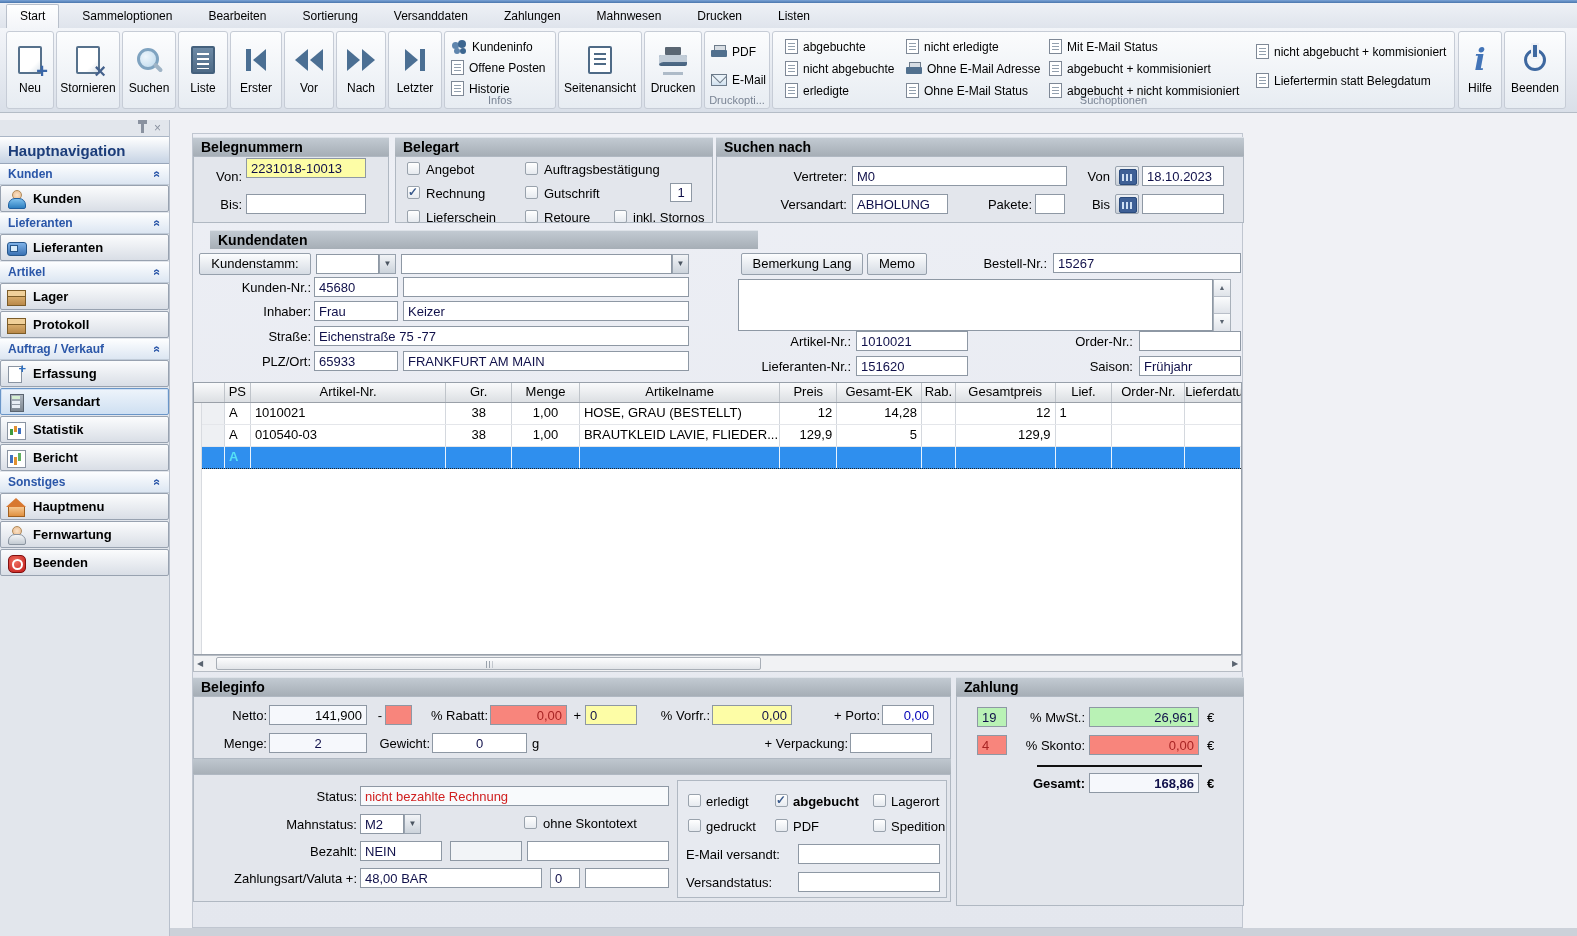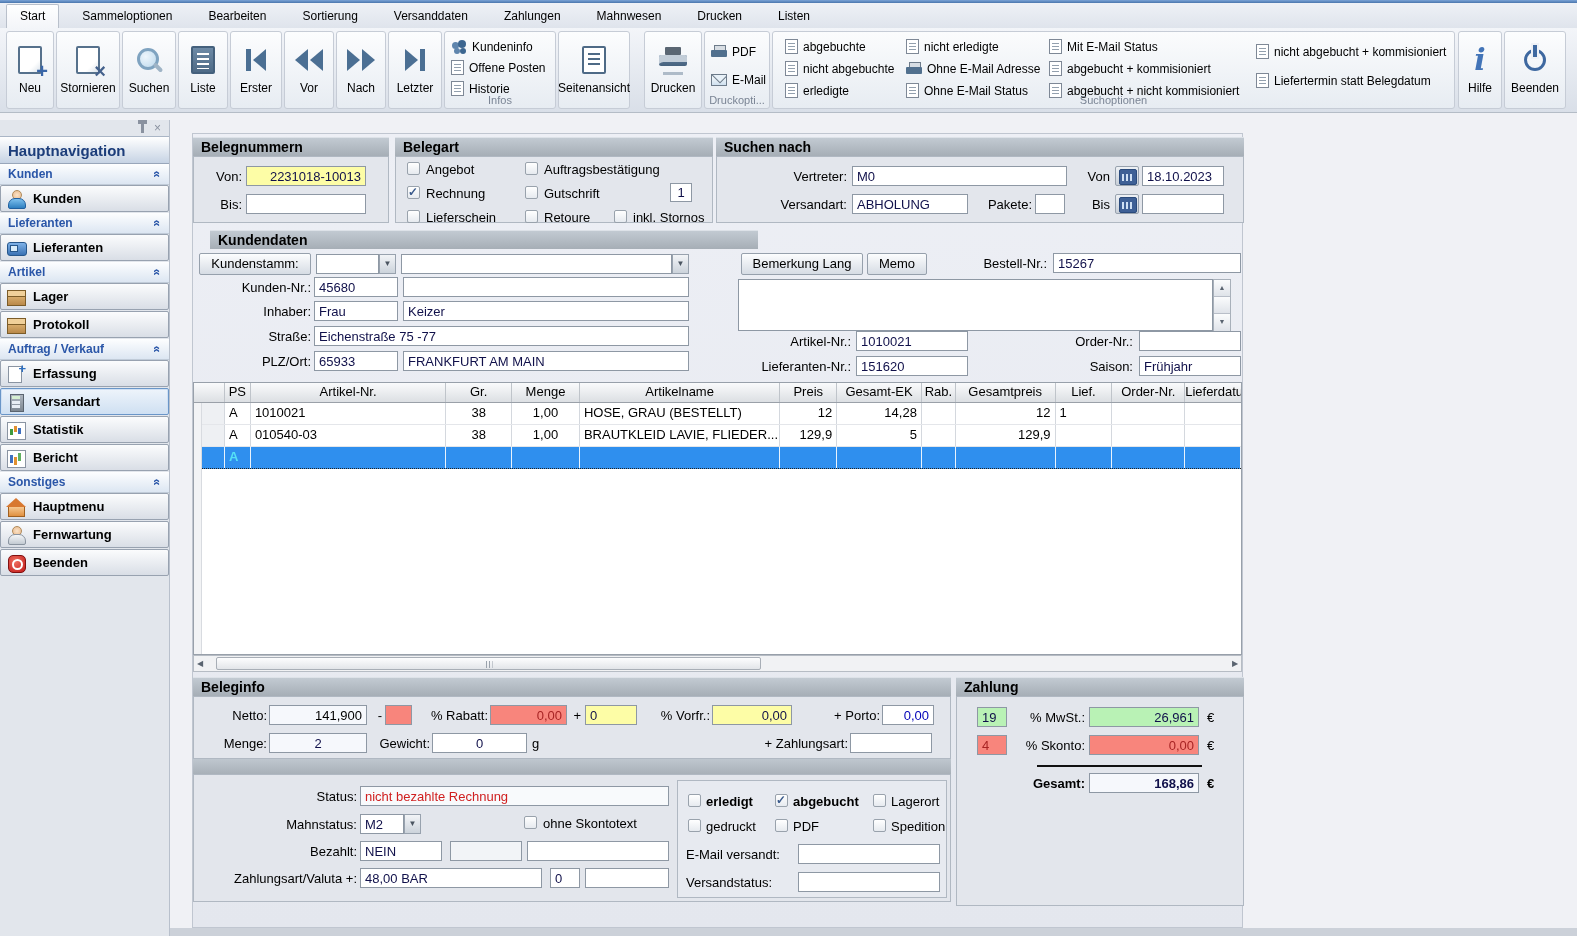--- a/index.html
+++ b/index.html
@@ -220,21 +220,21 @@
         <span class="ic-doc"></span>
         <span>Offene Posten</span>
       </div>
       <div class="smitem" style="left:6px;top:46px">
         <span class="ic-doc"></span>
         <span>Historie</span>
       </div>
       <div class="cap">Infos</div>
     </div>
 
-    <div class="rbtn" style="left:558px;width:72px">
+    <div class="rbtn" style="left:558px;width:84px">
       <span class="ic">
           <span class="bi bi-page"></span>
         </span>
       <span class="lb">Seitenansicht</span>
     </div>
     <div class="rbtn" style="left:644px;width:58px">
       <span class="ic">
           <span class="bi bi-printer"></span>
         </span>
       <span class="lb">Drucken</span>
@@ -392,21 +392,21 @@
   </div>
 
   <div class="form">
 
     <div class="hdr" style="left:0;top:3px;width:196px">Belegnummern</div>
     <div class="hdr" style="left:523px;top:3px;width:528px">Suchen nach</div>
     <div class="hdr" style="left:202px;top:3px;width:318px">Belegart</div>
 
     <div class="panel" style="left:0;top:22px;width:196px;height:67px">
       <span class="flabel" style="left:8px;top:12px;width:40px">Von:</span>
-      <input class="fin yellow" style="left: 52px; top: 9px; width: 120px; text-align: right;" value="2231018-10013">
+      <input class="fin yellow" style="left: 52px; top: 1px; width: 120px;" value="2231018-10013">
       <span class="flabel" style="left:8px;top:40px;width:40px">Bis:</span>
       <input class="fin" style="left: 52px; top: 37px; width: 120px;" value="">
     </div>
 
     <div class="panel" style="left:202px;top:22px;width:318px;height:67px">
       <span class="cb" style="left:11px;top:5px" data-checked="false"></span>
       <span class="cbl" style="left:30px;top:5px">Angebot</span>
       <span class="cb" style="left:11px;top:29px" data-checked="true"></span>
       <span class="cbl" style="left:30px;top:29px">Rechnung</span>
       <span class="cb" style="left:11px;top:53px" data-checked="false"></span>
@@ -422,21 +422,21 @@
       <span class="cbl" style="left:237px;top:53px">inkl. Stornos</span>
     </div>
 
     <div class="panel" style="left:523px;top:22px;width:528px;height:67px">
       <span class="flabel" style="left:20px;top:12px;width:110px">Vertreter:</span>
       <input class="fin" style="left: 135px; top: 9px; width: 215px;" value="M0">
       <span class="flabel" style="left:363px;top:12px;width:30px">Von</span>
       <span class="calbtn" style="left:398px;top:9px"></span>
       <input class="fin" style="left: 425px; top: 9px; width: 82px;" value="18.10.2023">
       <span class="flabel" style="left:20px;top:40px;width:110px">Versandart:</span>
-      <input class="fin" style="left: 135px; top: 37px; width: 116px;" value="ABHOLUNG">
+      <input class="fin" style="left: 135px; top: 37px; width: 96px;" value="ABHOLUNG">
       <span class="flabel" style="left:260px;top:40px;width:55px">Pakete:</span>
       <input class="fin" style="left: 318px; top: 37px; width: 30px;" value="">
       <span class="flabel" style="left:363px;top:40px;width:30px">Bis</span>
       <span class="calbtn" style="left:398px;top:37px"></span>
       <input class="fin" style="left: 425px; top: 37px; width: 82px;" value="">
     </div>
 
     <div class="hdr" style="left:17px;top:96px;width:548px">Kundendaten</div>
     <div class="btnr" style="left:6px;top:119px;width:112px">Kundenstamm:</div>
     <input class="fin" style="left: 123px; top: 120px; width: 63px;">
@@ -559,21 +559,21 @@
       <input class="fin yellow" style="left: 391px; top: 8px; width: 52px;" value="0">
       <span class="flabel" style="left:446px;top:11px;width:70px">% Vorfr.:</span>
       <input class="fin yellow tr" style="left: 518px; top: 8px; width: 80px;" value="0,00">
       <span class="flabel" style="left:620px;top:11px;width:66px">+ Porto:</span>
       <input class="fin tr bluetext" style="left: 688px; top: 8px; width: 52px;" value="0,00">
       <span class="flabel" style="left:3px;top:39px;width:70px">Menge:</span>
       <input class="fin tc" style="left: 75px; top: 36px; width: 98px; background: rgb(246, 248, 252);" value="2">
       <span class="flabel" style="left:166px;top:39px;width:70px">Gewicht:</span>
       <input class="fin tc" style="left: 238px; top: 36px; width: 95px;" value="0">
       <span class="cbl" style="left:338px;top:39px">g</span>
-      <span class="flabel" style="left:544px;top:39px;width:110px">+ Zahlungsart:</span>
+      <span class="flabel" style="left:544px;top:39px;width:110px">+ Verpackung:</span>
       <input class="fin" style="left: 656px; top: 36px; width: 82px;" value="">
     </div>
 
     <div class="panel" style="left:763px;top:562px;width:288px;height:210px">
       <input class="fin green" style="left: 20px; top: 10px; width: 30px;" value="19">
       <span class="flabel" style="left:55px;top:13px;width:73px">% MwSt.:</span>
       <input class="fin green tr" style="left: 132px; top: 10px; width: 110px;" value="26,961">
       <span class="cbl" style="left:250px;top:13px">€</span>
       <input class="fin salmon" style="left: 20px; top: 38px; width: 30px;" value="4">
       <span class="flabel" style="left:55px;top:41px;width:73px">% Skonto:</span>
@@ -599,21 +599,21 @@
       <input class="fin" style="left: 166px; top: 66px; width: 82px;" value="NEIN">
       <input class="fin" style="left: 256px; top: 66px; width: 72px; background: rgb(242, 244, 247);" value="">
       <input class="fin" style="left: 333px; top: 66px; width: 142px;" value="">
       <span class="flabel" style="left:8px;top:96px;width:155px">Zahlungsart/Valuta +:</span>
       <input class="fin" style="left: 166px; top: 93px; width: 182px;" value="48,00 BAR">
       <input class="fin" style="left: 356px; top: 93px; width: 30px;" value="0">
       <input class="fin" style="left: 391px; top: 93px; width: 84px;" value="">
 
       <div class="panel" style="left:483px;top:5px;width:270px;height:118px;background:#e7eaf0">
         <span class="cb" style="left:10px;top:13px" data-checked="false"></span>
-        <span class="cbl" style="left:28px;top:13px;font-weight:bold">erledigt</span>
+        <span class="cbl" style="left:28px;top:13px;font-weight:normal">erledigt</span>
         <span class="cb" style="left:97px;top:13px" data-checked="true"></span>
         <span class="cbl" style="left:115px;top:13px;font-weight:bold">abgebucht</span>
         <span class="cb" style="left:195px;top:13px" data-checked="false"></span>
         <span class="cbl" style="left:213px;top:13px">Lagerort</span>
         <span class="cb" style="left:10px;top:38px" data-checked="false"></span>
         <span class="cbl" style="left:28px;top:38px">gedruckt</span>
         <span class="cb" style="left:97px;top:38px" data-checked="false"></span>
         <span class="cbl" style="left:115px;top:38px">PDF</span>
         <span class="cb" style="left:195px;top:38px" data-checked="false"></span>
         <span class="cbl" style="left:213px;top:38px">Spedition</span>

